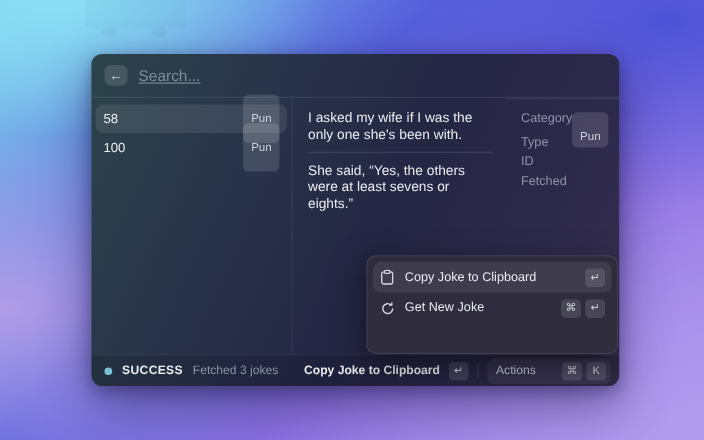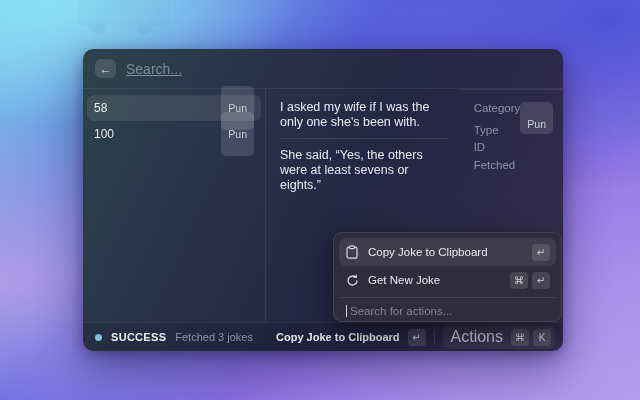--- a/index.html
+++ b/index.html
@@ -120,21 +120,21 @@
   .status-dot { width: 7px; height: 7px; border-radius: 50%; background: #7ac3d6; }
   .status-text { margin-left: 9px; font-size: 11px; font-weight: bold; color: #e9ebee; letter-spacing: 0.3px; }
   .status-msg { margin-left: 9px; font-size: 11px; color: #8b95a0; }
   .primary-action { font-size: 11px; font-weight: bold; color: #e9ebee; }
   .primary-key { margin-left: 8px; }
   .statusbar-sep { width: 1px; height: 14px; background: rgba(255,255,255,0.12); margin: 0 8px; }
   .actions-group {
     display: flex; align-items: center; border-radius: 6px;
     background: rgba(255,255,255,0.06); padding: 3px 4px 3px 8px; cursor: default;
   }
-  .actions-label { font-size: 16px; color: #c3c8cf; margin-right: 8px; }
+  .actions-label { font-size: 11px; color: #c3c8cf; margin-right: 24px; }
 </style>
 </head>
 <body>
 
 <div class="watermark">
   <div class="wm-body"></div>
     <div class="wm-wheel1"></div>
     <div class="wm-wheel2"></div>
 </div>
 
@@ -204,24 +204,20 @@
       <span class="action-icon">
         <svg width="13" height="13" viewBox="0 0 13 13" fill="none" stroke="#d8dbe0" stroke-width="1.3">
           <path d="M11 6.5a4.5 4.5 0 1 1-1.4-3.25"></path>
           <path d="M10.2 0.8 L10.2 3.4 L7.6 3.4" stroke-width="1.2"></path>
         </svg>
       </span>
       <span class="action-label">Get New Joke</span>
       <span class="spacer"></span>
       <span class="key">⌘</span>
       <span class="key">↵</span>
-    </div>
-    <div class="action-search">
-      <span class="caret"></span>
-      <span class="action-search-placeholder">Search for actions...</span>
     </div>
   </div>
 
   <div class="status-bar">
     <span class="status-dot"></span>
     <span class="status-text">SUCCESS</span>
     <span class="status-msg">Fetched 3 jokes</span>
     <span class="spacer"></span>
     <span class="primary-action">Copy Joke to Clipboard</span>
     <span class="key primary-key">↵</span>

